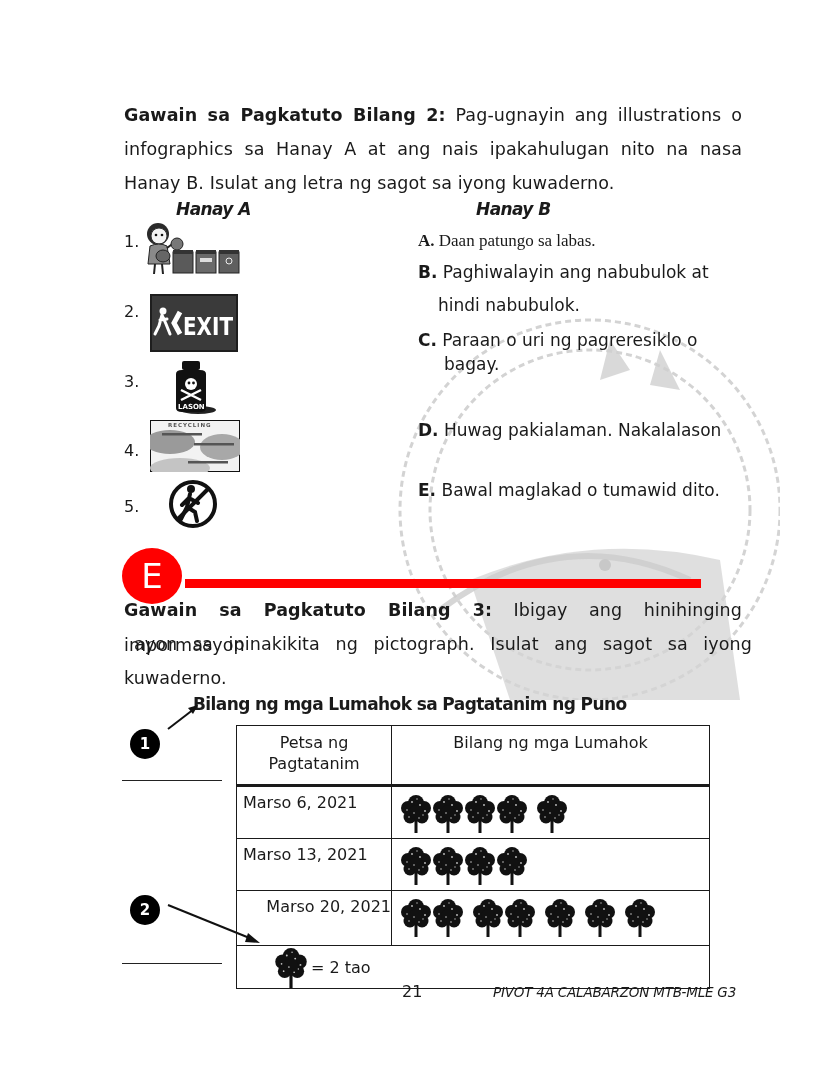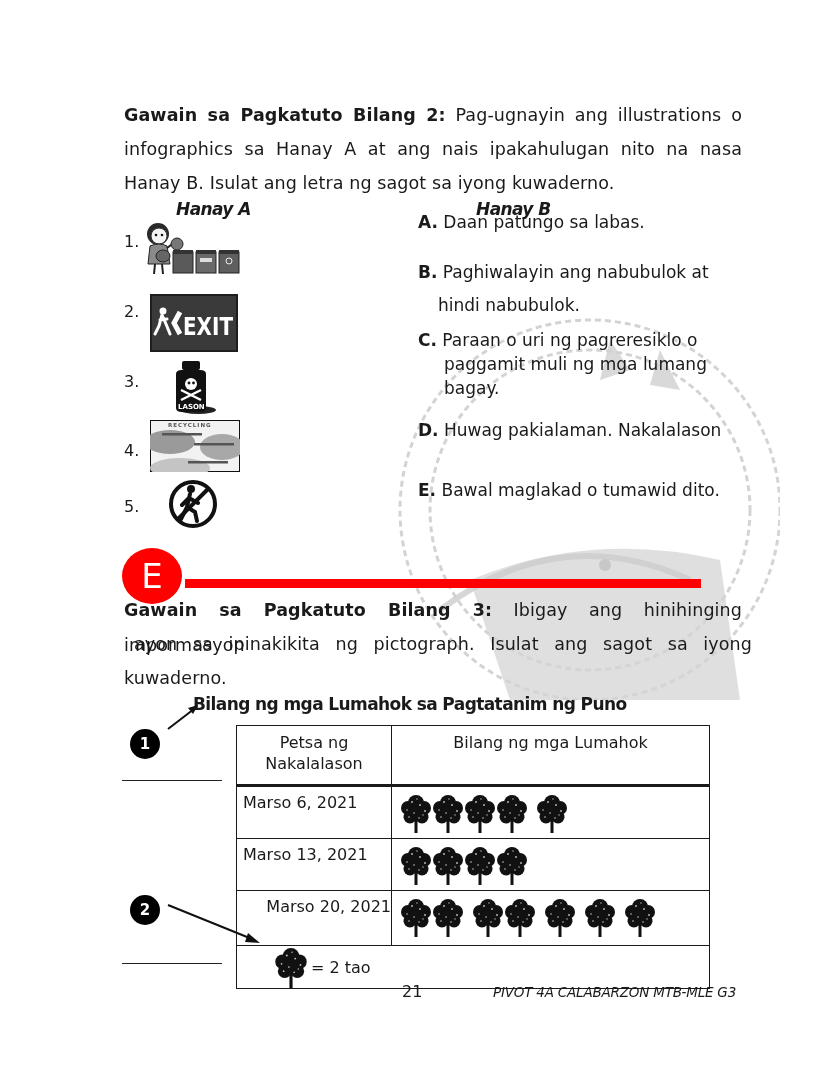--- a/index.html
+++ b/index.html
@@ -151,33 +151,32 @@
   <rect x="38" y="41" width="40" height="2.5" fill="#555"></rect>
 </svg>
 
 <svg class="illus" style="left:167px; top:479px;" width="52" height="50" viewBox="0 0 52 50">
   <circle cx="26" cy="25" r="22" fill="none" stroke="#111" stroke-width="4"></circle>
   <circle cx="24" cy="10" r="4" fill="#111"></circle>
   <path d="M23 15 L20 28 L14 40 M20 28 L28 33 L30 42 M22 19 L31 24 M22 19 L15 26" stroke="#111" stroke-width="4" fill="none" stroke-linecap="round"></path>
   <line x1="11" y1="40" x2="41" y2="10" stroke="#111" stroke-width="4"></line>
 </svg>
 
-<div class="opt" style="top:208px;">
+<div class="opt" style="top:226px;font-family:Liberation Serif, serif;">
   <b>A.</b>
   <span>Daan patungo sa labas.</span>
 </div>
 <div class="opt" style="top:258px;">
   <b>B.</b>
   <span>Paghiwalayin ang nabubulok at</span>
 </div>
 <div class="opt" style="top:291px; left:438px;">hindi nabubulok.</div>
 <div class="opt" style="top:328px; line-height:24px;">
   <b>C.</b>
   <span>Paraan o uri ng pagreresiklo o</span>
-  <span class="cont">paggamit muli ng mga lumang</span>
   <span class="cont">bagay.</span>
 </div>
 <div class="opt" style="top:418px; line-height:24px;text-align:right;">
   <b>D.</b>
   <span>Huwag pakialaman. Nakalalason</span>
 </div>
 <div class="opt" style="top:476px;">
   <b>E.</b>
   <span>Bawal maglakad o tumawid dito.</span>
 </div>
@@ -205,21 +204,21 @@
   <polygon points="100,48 88,38 85,47" fill="#111"></polygon>
 </svg>
 <div class="answer-line" style="top:780px;"></div>
 <div class="answer-line" style="top:963px;"></div>
 
 <table class="picto">
   <thead>
     <tr>
       <th class="c1">
         <span>Petsa ng</span><br>
-        <span>Nakalalason</span>
+        <span>Pagtatanim</span>
       </th>
       <th>Bilang ng mga Lumahok</th>
     </tr>
   </thead>
   <tbody>
     <tr class="r1">
       <td class="date">Marso 6, 2021</td>
       <td class="trees"><span class="tree"><svg viewBox="0 0 32 40" width="100%" height="100%">
               <g fill="#111">
                 <circle cx="16" cy="10" r="8"></circle>

